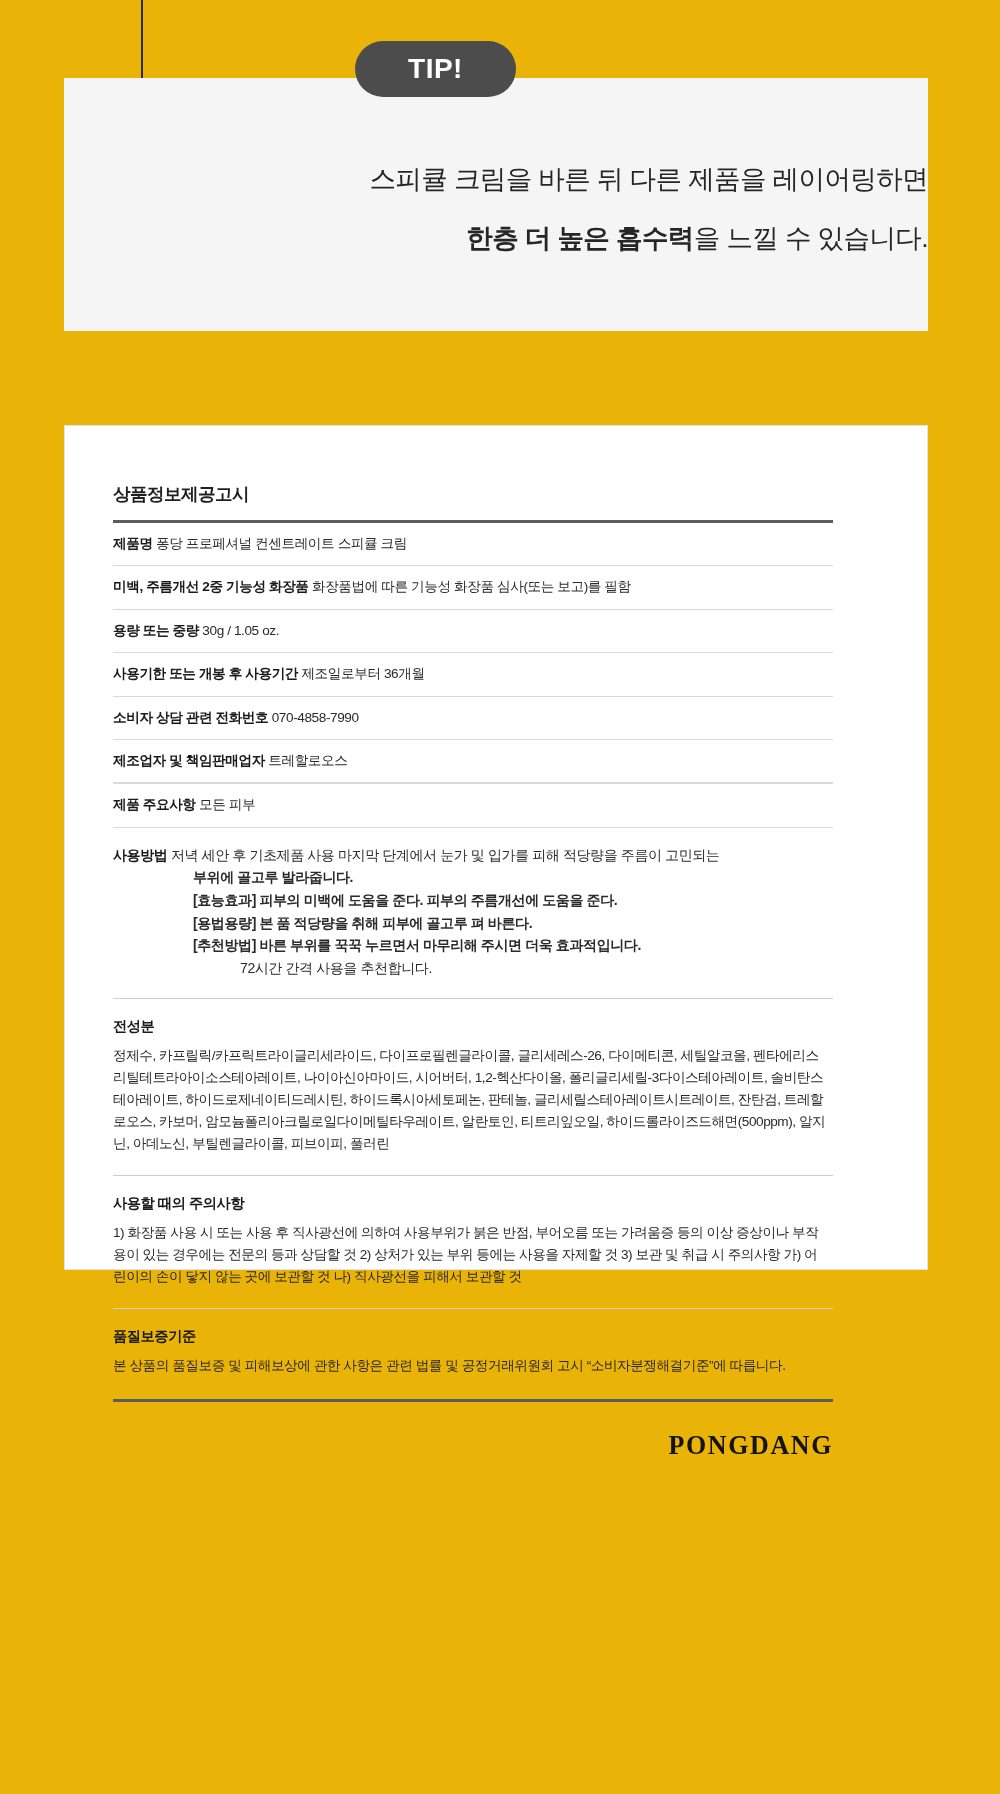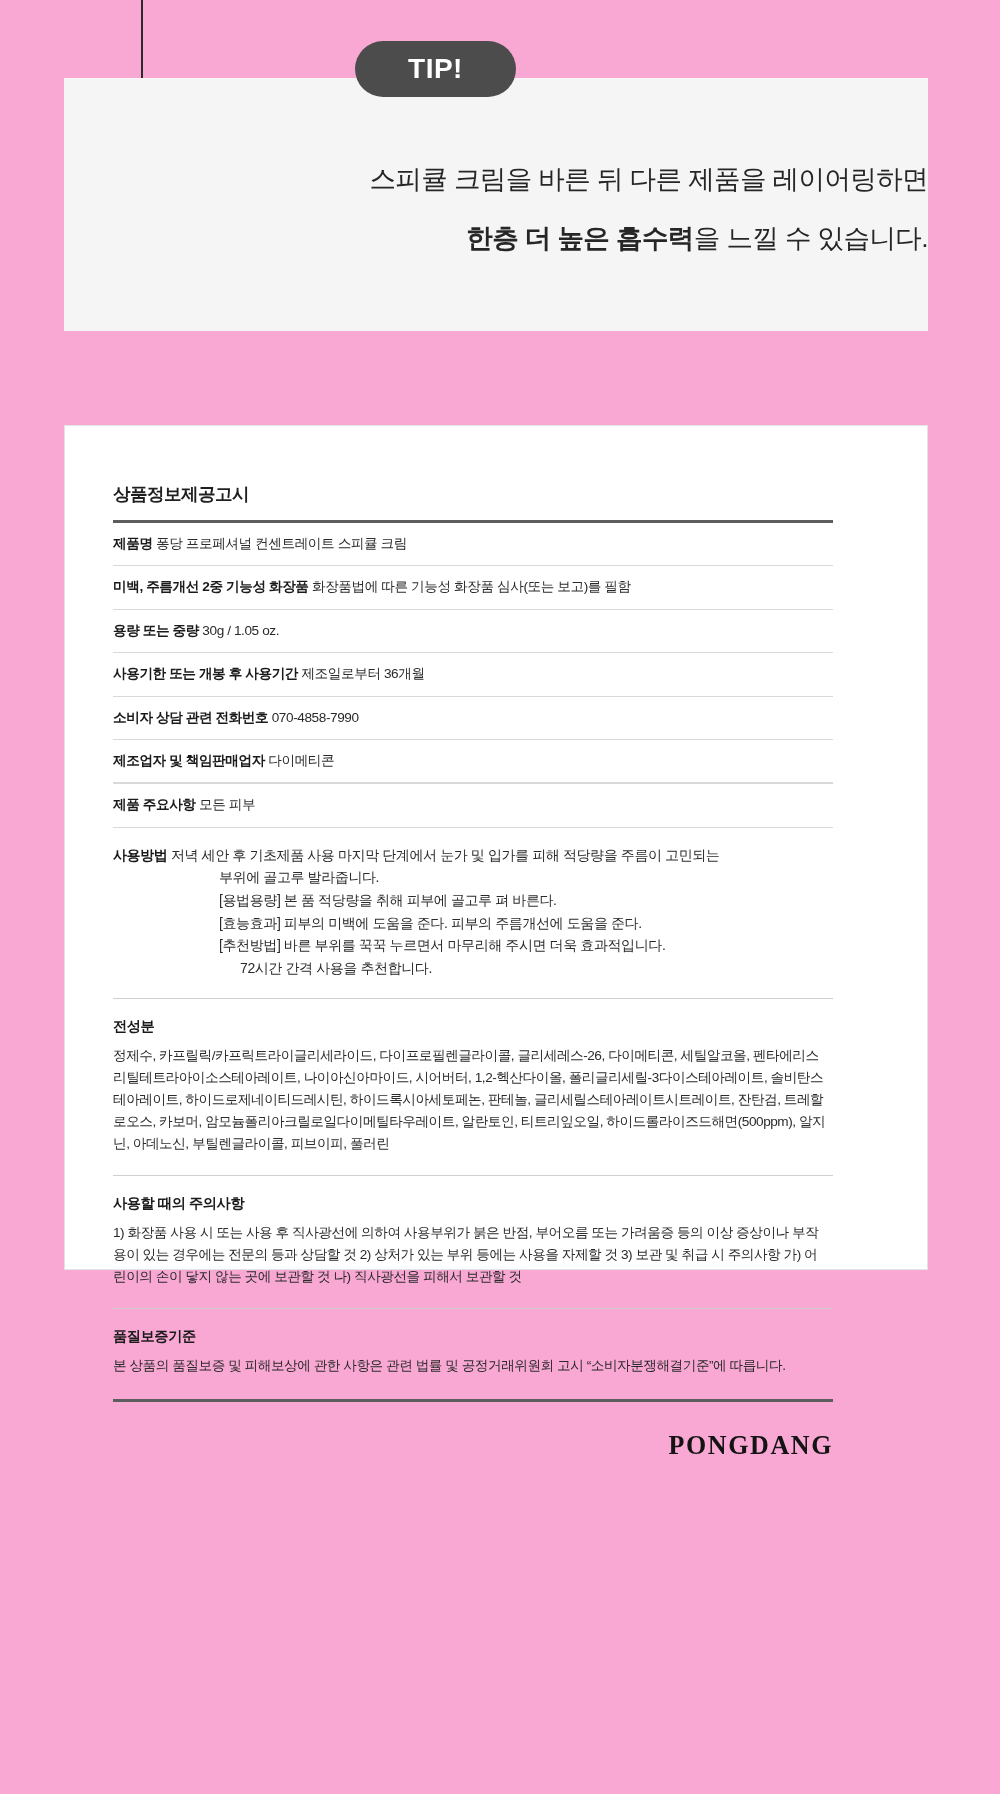--- a/index.html
+++ b/index.html
@@ -9,21 +9,21 @@
     background: #ffffff;
     font-family: "Liberation Sans", "DejaVu Sans", sans-serif;
     color: #1f1f1f;
     -webkit-font-smoothing: antialiased;
   }
   #page {
     position: relative;
     width: 1000px;
     height: 1794px;
     overflow: hidden;
-    background: #f9a8d4;
+    background: #eab308;
   }
 
   
   .tip-rule {
     position: absolute;
     left: 141px;
     top: 0px;
     width: 2px;
     height: 79px;
     background: #2b2b2b;
@@ -135,22 +135,23 @@
     letter-spacing: -0.4px;
   }
   .usage .k {
     font-weight: 700;
     color: #1a1a1a;
   }
   .usage-first {
     line-height: 1.62;
   }
   .usage-cont {
-    margin-left: 106px;
+    margin-left: 80px;
     line-height: 1.62;
+    font-weight: bold;
   }
   .usage-indent2 {
     margin-left: 127px;
     line-height: 1.62;
   }
 
   
   .sec {
     padding: 18px 0 20px 0;
   }
@@ -244,40 +245,40 @@
       <div class="rule-thin"></div>
 
       <div class="row">
         <span class="k">소비자 상담 관련 전화번호</span>
         <span class="v">070-4858-7990</span>
       </div>
       <div class="rule-thin"></div>
 
       <div class="row">
         <span class="k">제조업자 및 책임판매업자</span>
-        <span class="v">다이메티콘</span>
+        <span class="v">트레할로오스</span>
       </div>
       <div class="rule-thin"></div>
 
       <div class="rule-thin"></div>
 
       <div class="row">
         <span class="k">제품 주요사항</span>
         <span class="v">모든 피부</span>
       </div>
       <div class="rule-thin"></div>
 
       <div class="usage">
         <div class="usage-first">
           <span class="k">사용방법</span>
           <span>저녁 세안 후 기초제품 사용 마지막 단계에서 눈가 및 입가를 피해 적당량을 주름이 고민되는</span>
         </div>
         <div class="usage-cont">부위에 골고루 발라줍니다.</div>
+        <div class="usage-cont">[효능효과] 피부의 미백에 도움을 준다. 피부의 주름개선에 도움을 준다.</div>
         <div class="usage-cont">[용법용량] 본 품 적당량을 취해 피부에 골고루 펴 바른다.</div>
-        <div class="usage-cont">[효능효과] 피부의 미백에 도움을 준다. 피부의 주름개선에 도움을 준다.</div>
         <div class="usage-cont">[추천방법] 바른 부위를 꾹꾹 누르면서 마무리해 주시면 더욱 효과적입니다.</div>
         <div class="usage-indent2">72시간 간격 사용을 추천합니다.</div>
       </div>
       <div class="rule-mid"></div>
 
       <div class="sec">
         <div class="sec-title">전성분</div>
         <div class="sec-body wide">정제수, 카프릴릭/카프릭트라이글리세라이드, 다이프로필렌글라이콜, 글리세레스-26, 다이메티콘, 세틸알코올, 펜타에리스리틸테트라아이소스테아레이트, 나이아신아마이드, 시어버터, 1,2-헥산다이올, 폴리글리세릴-3다이스테아레이트, 솔비탄스테아레이트, 하이드로제네이티드레시틴, 하이드록시아세토페논, 판테놀, 글리세릴스테아레이트시트레이트, 잔탄검, 트레할로오스, 카보머, 암모늄폴리아크릴로일다이메틸타우레이트, 알란토인, 티트리잎오일, 하이드롤라이즈드해면(500ppm), 알지닌, 아데노신, 부틸렌글라이콜, 피브이피, 풀러린</div>
       </div>
       <div class="rule-mid"></div>

